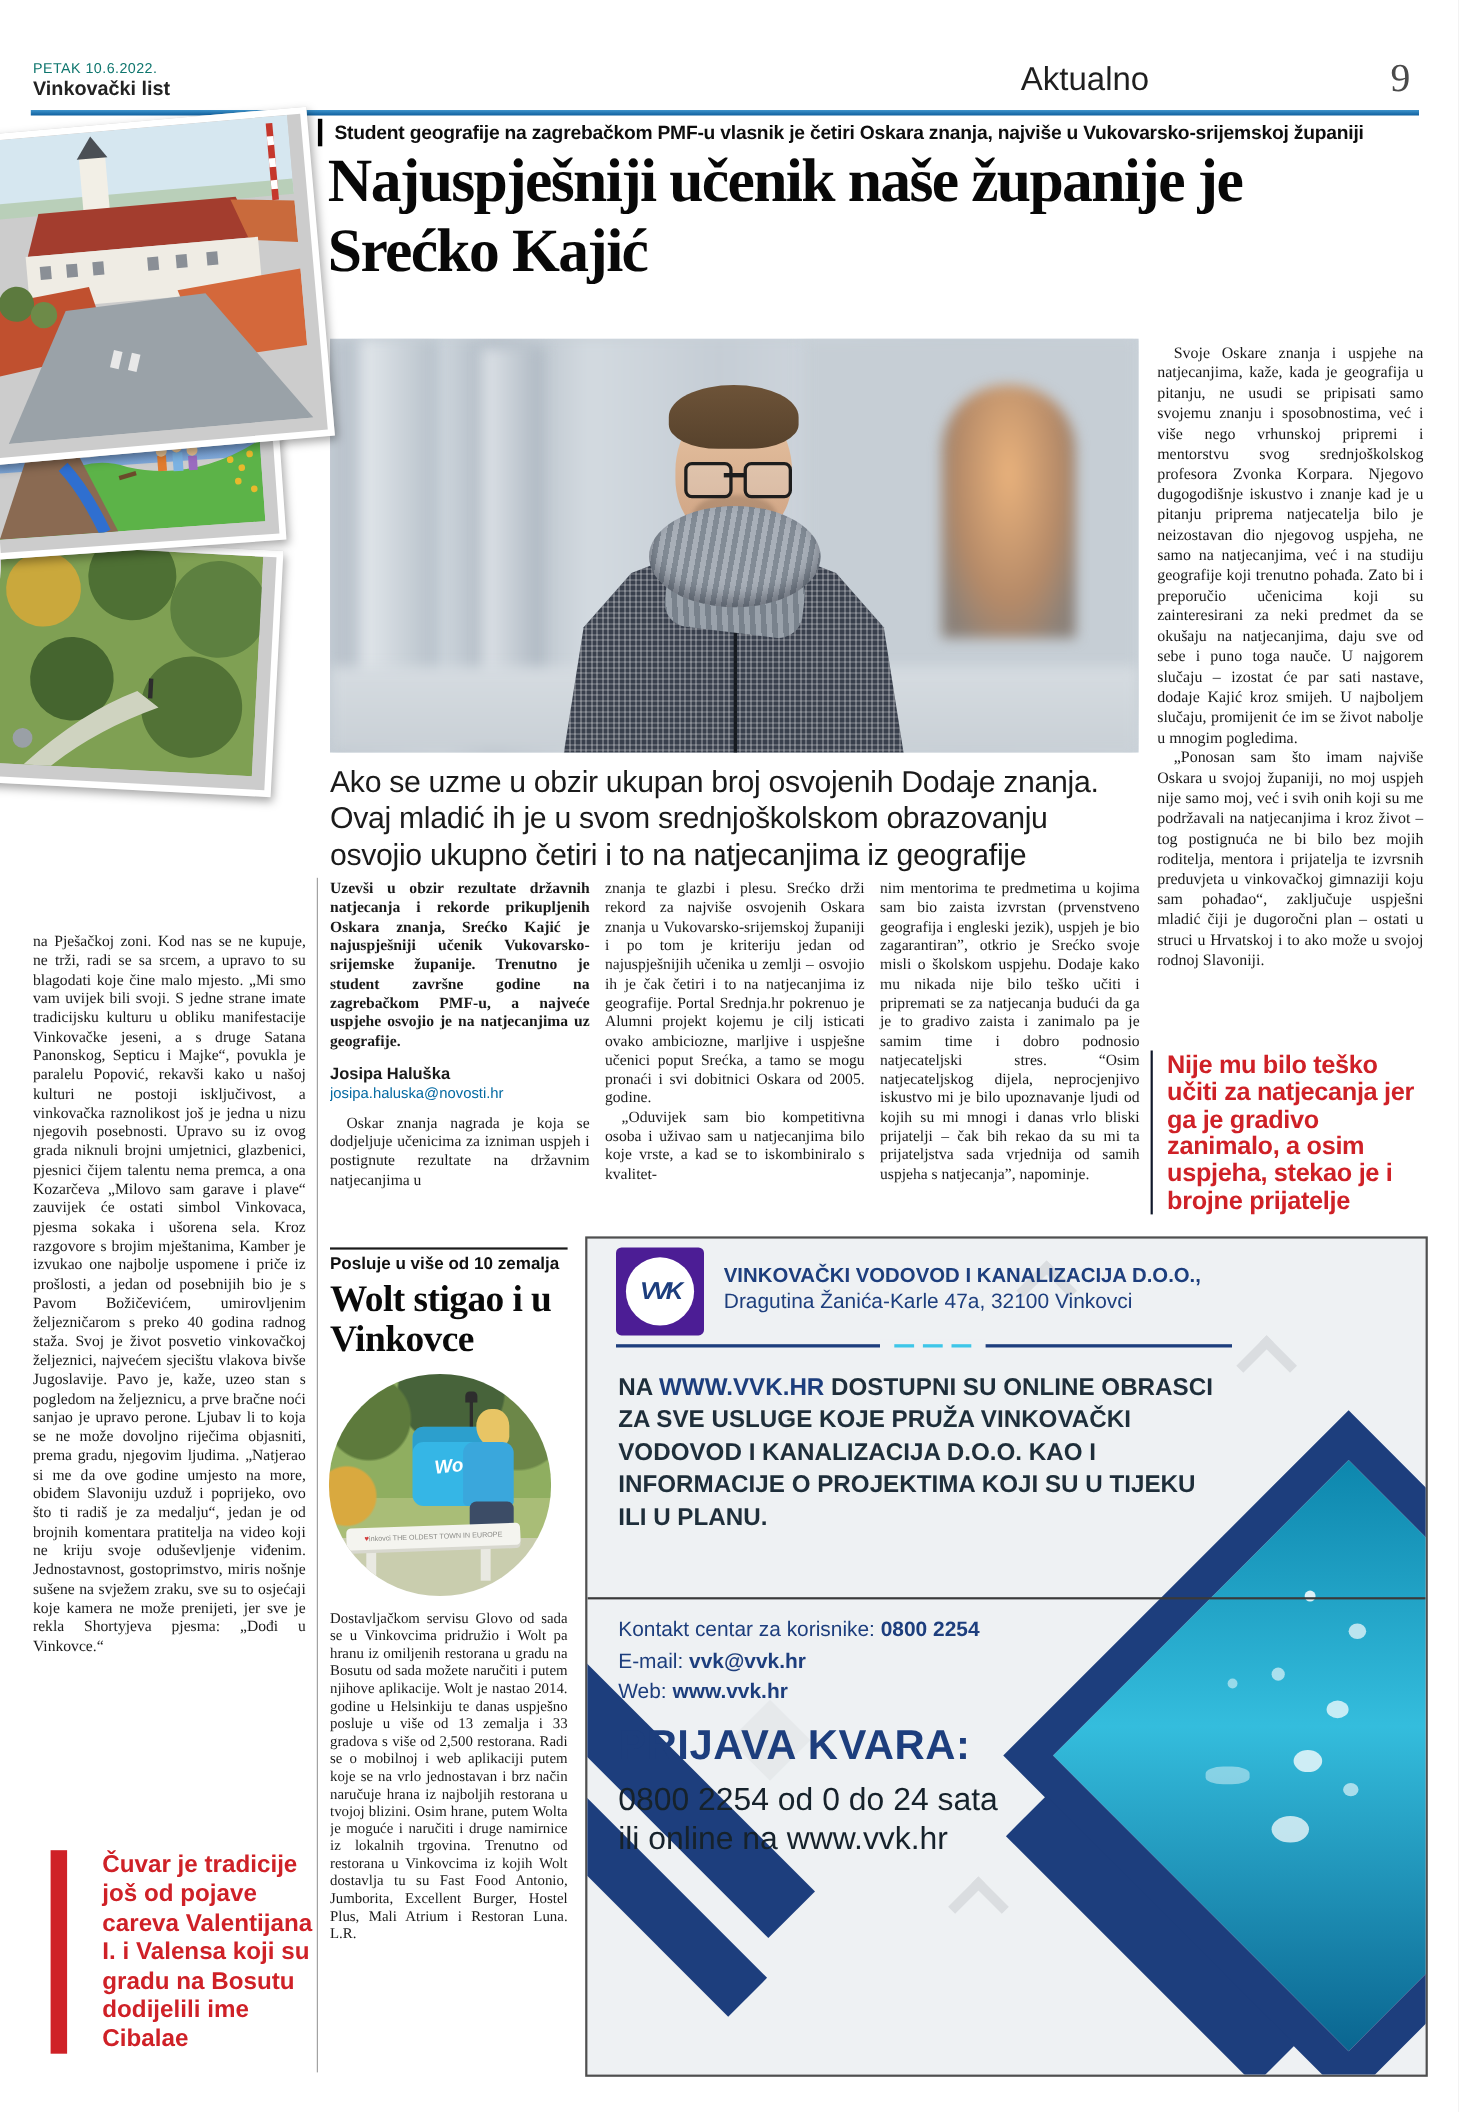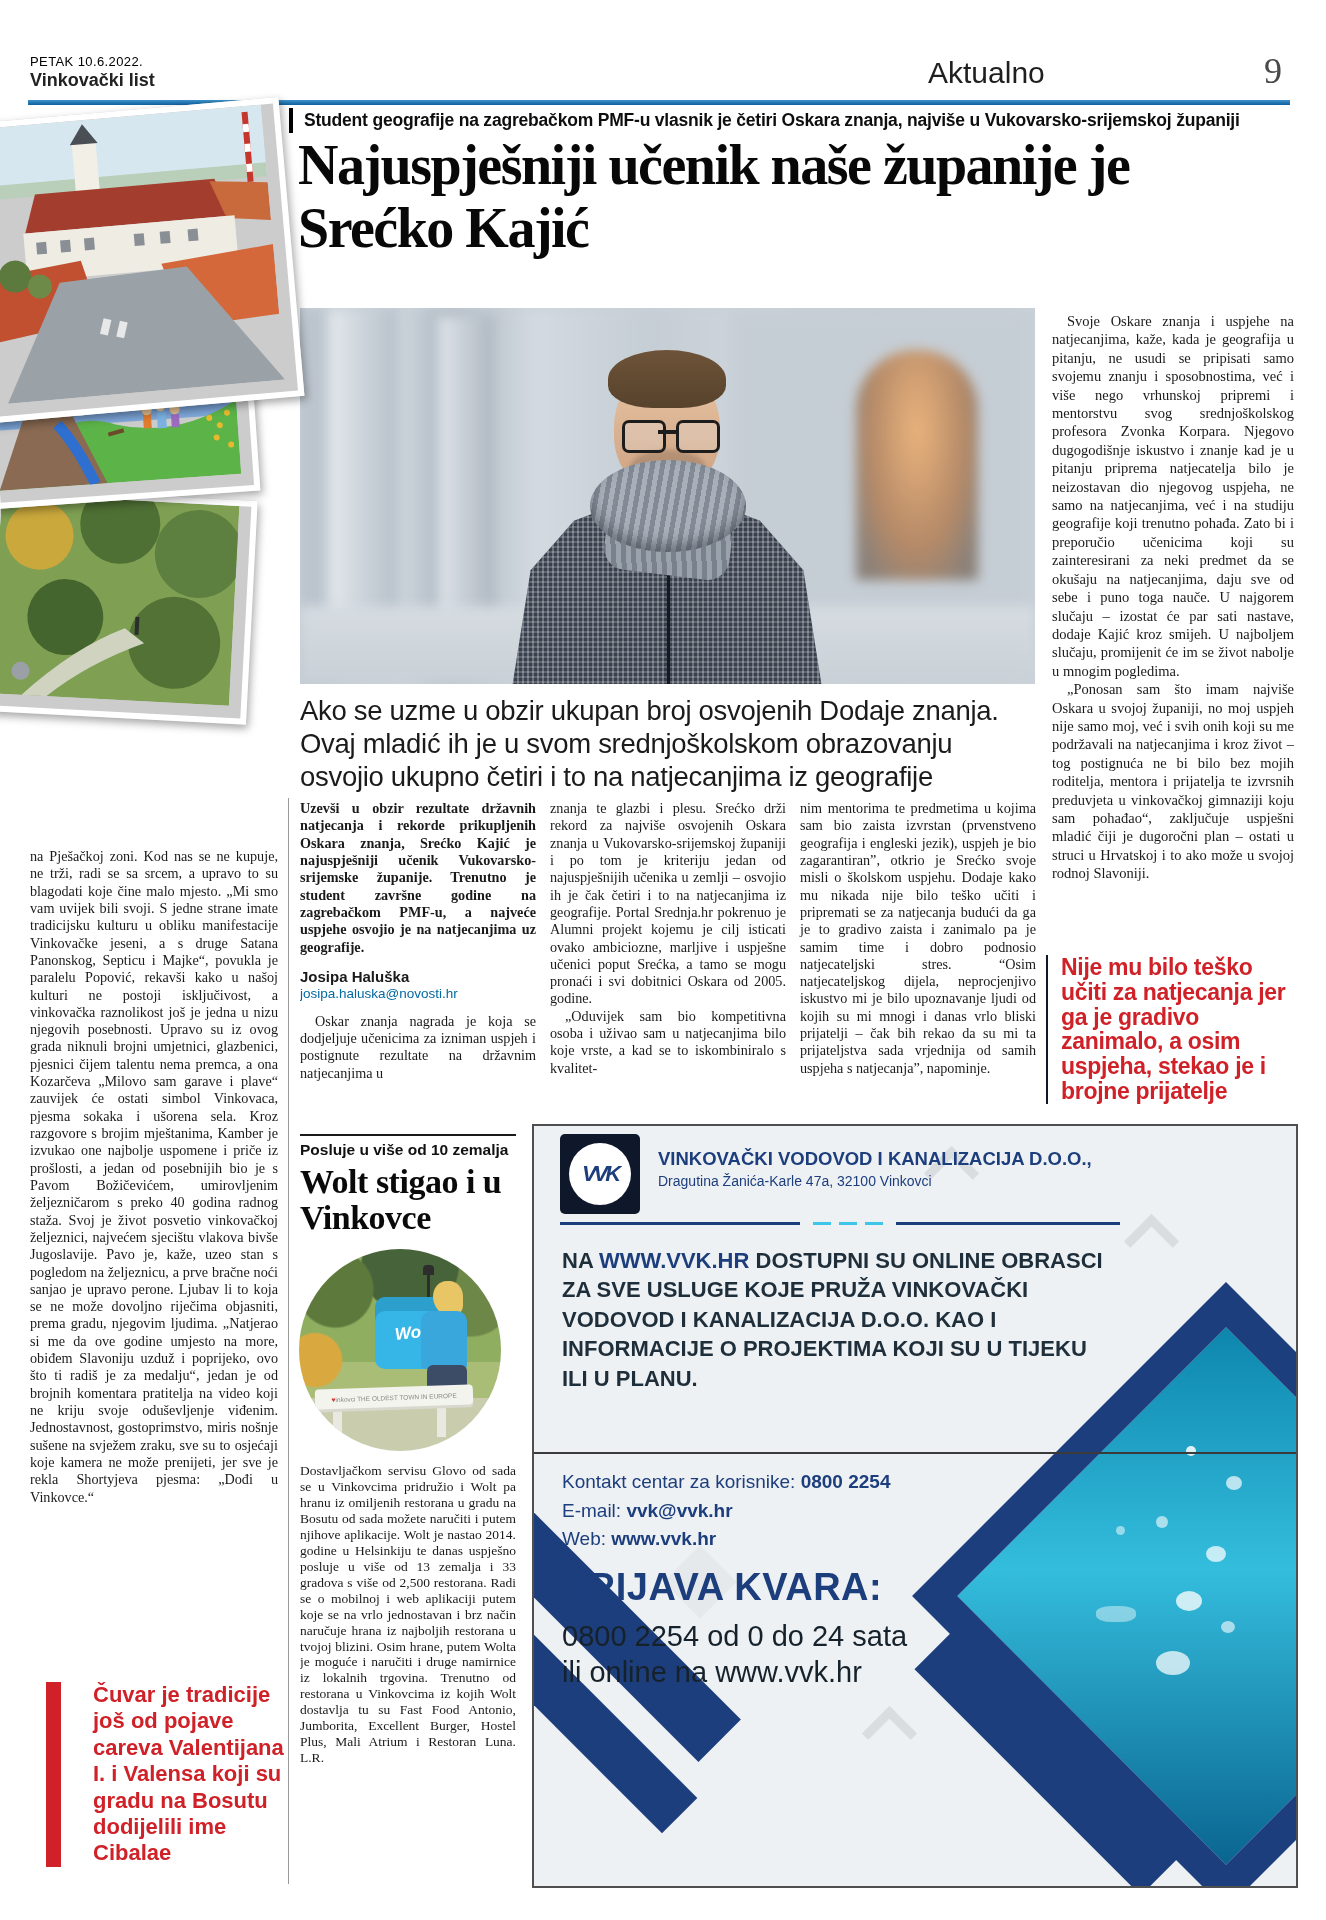--- a/index.html
+++ b/index.html
@@ -3,21 +3,21 @@
 <meta charset="utf-8">
 <style>
   html,body{margin:0;padding:0;background:#e8e8e8;}
   .page{position:relative;width:1326px;height:1920px;background:#ffffff;overflow:hidden;
         font-family:"Liberation Serif",serif;color:#1a1a1a;margin:0 auto;}
   .abs{position:absolute;}
   .sans{font-family:"Liberation Sans",sans-serif;}
   .just{text-align:justify;text-justify:inter-word;}
 
   
-  .hdr-date{left:30px;top:54px;font-size:13px;color:#000000;letter-spacing:.4px;}
+  .hdr-date{left:30px;top:54px;font-size:13px;color:#0f766e;letter-spacing:.4px;}
   .hdr-masthead{left:30px;top:70px;font-size:18px;font-weight:700;color:#222;}
   .hdr-section{left:928px;top:56px;font-size:30px;color:#1f1f1f;}
   .hdr-pagenum{left:1264px;top:50px;font-size:36px;color:#4a4a4a;font-family:"Liberation Serif",serif;}
   .hdr-rule{left:28px;top:100px;width:1262px;height:5px;background:linear-gradient(180deg,#3e93cb,#0f5f9e);}
 
   
   .ph{box-shadow:2px 4px 9px rgba(0,0,0,.35);border:6px solid #fff;background:#ccc;overflow:hidden;}
   .ph svg{display:block;}
   .p1{left:-20px;top:110px;width:300px;height:288px;transform:rotate(-5deg);z-index:3;}
   .p2{left:-12px;top:306px;width:254px;height:182px;transform:rotate(-4deg);z-index:2;}
@@ -97,26 +97,26 @@
         box-shadow:inset 0 14px 0 rgba(20,90,130,.25);display:flex;align-items:center;justify-content:center;}
   .wbag span{color:#fff;font-family:"Liberation Sans",sans-serif;font-weight:700;font-style:italic;font-size:17px;transform:rotate(-6deg);}
   .wolt-body{margin-top:12px;font-size:13.5px;line-height:1.18;height:402px;overflow:hidden;}
   .wolt-body p{margin:0;}
 
   
   .ad{left:532px;top:1124px;width:762px;height:760px;background:#eef1f3;border:2px solid #4f4f4f;overflow:hidden;}
   .ad *{font-family:"Liberation Sans",sans-serif;}
   .chev{position:absolute;width:30px;height:30px;border-top:9px solid #dadde0;border-right:9px solid #dadde0;transform:rotate(-45deg);}
   .gdiamond{position:absolute;width:52px;height:52px;background:#dcdfe2;transform:rotate(45deg);}
-  .vvk-logo{position:absolute;left:26px;top:8px;width:80px;height:80px;background:#0f172a;border-radius:5px;
+  .vvk-logo{position:absolute;left:26px;top:8px;width:80px;height:80px;background:#4c1d95;border-radius:5px;
             display:flex;align-items:center;justify-content:center;}
   .vvk-logo .ring{width:62px;height:62px;border-radius:50%;background:#fff;display:flex;align-items:center;justify-content:center;}
   .vvk-logo .mono{color:#1d3e7d;font-weight:700;font-style:italic;font-size:22px;letter-spacing:-3px;}
   .ad-company{position:absolute;left:124px;top:22px;font-size:18.5px;font-weight:700;color:#1d3e7d;text-align:center;}
-  .ad-address{position:absolute;left:124px;top:47px;font-size:14px;color:#1d3e7d;}
+  .ad-address{position:absolute;left:124px;top:47px;font-size:19px;color:#1d3e7d;}
   .ad-sep{position:absolute;left:26px;top:96px;width:560px;height:3px;background:#1d3e7d;}
   .ad-sep .gap{position:absolute;left:240px;top:-4px;width:96px;height:11px;background:#eef1f3;display:flex;gap:8px;align-items:center;justify-content:center;}
   .ad-sep .gap i{display:block;width:18px;height:3px;background:#3ec6e8;}
   .ad-body{position:absolute;left:28px;top:120px;width:545px;font-size:22px;line-height:1.34;font-weight:600;color:#1e2e3a;}
   .ad-url{color:#1d3e7d;font-weight:800;}
   .ad-rule{position:absolute;left:0;top:326px;width:100%;height:2px;background:#3a3a3a;}
   .ad-contacts{position:absolute;left:28px;top:342px;font-size:19px;line-height:1.5;color:#1d3e7d;}
   .ad-contacts b{font-weight:800;}
   .ad-fault-title{position:absolute;left:28px;top:440px;font-size:38px;font-weight:800;color:#1d3e7d;letter-spacing:.5px;}
   .ad-fault1{position:absolute;left:28px;top:494px;font-size:29px;color:#16222b;}

